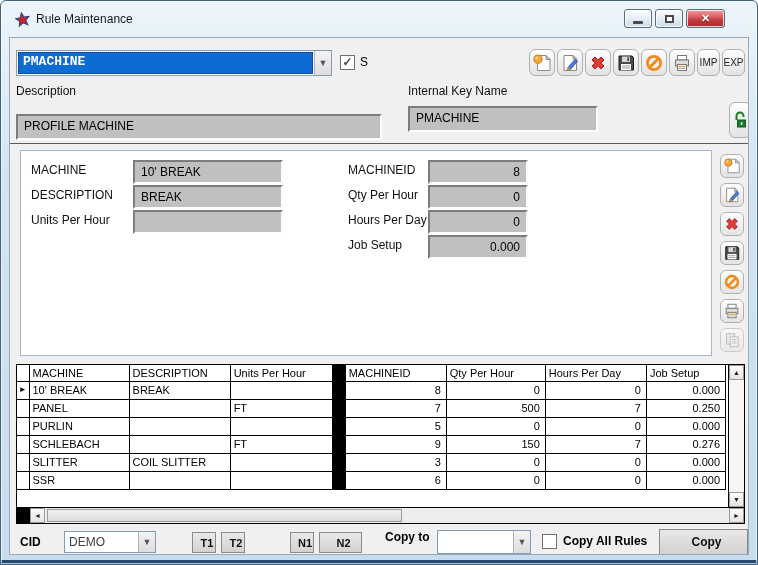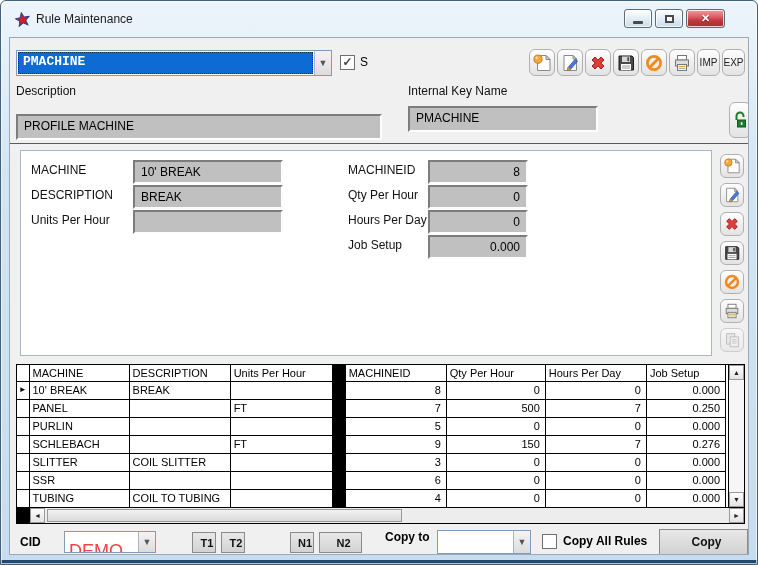--- a/index.html
+++ b/index.html
@@ -21,21 +21,21 @@
   .winbtn.closeb{width:39px;background:linear-gradient(180deg,#F39BA0,#DD5F66 40%,#C03B40 60%,#AD2B31);color:#fff;}
   .glyph-min{width:10px;height:3px;background:#4a4a4a;margin-top:7px;border-radius:1px;}
   .glyph-max{width:9px;height:8px;border:2px solid #4a4a4a;background:#fff;}
   .glyph-close{font-size:11px;font-weight:bold;color:#fff;text-shadow:0 1px 1px #7e1014;}
 
   
   .client{position:absolute;left:8px;top:36px;right:8px;bottom:9px;background:#F0F0F0;border:1px solid #9AA9B8;overflow:hidden;}
 
   
   .combo{display:flex;background:#fff;border:1px solid #7F9DB9;}
-  .combo .cval{flex:1;font-size:18px;color:#ef4444;padding:9px 4px;white-space:nowrap;overflow:hidden;}
+  .combo .cval{flex:1;font-size:12px;color:#404040;padding:3px 4px;white-space:nowrap;overflow:hidden;}
   .combo .cbtn{width:17px;background:linear-gradient(180deg,#F4F4F4,#DCDCDC);border-left:1px solid #A5B6C7;
                display:flex;align-items:center;justify-content:center;color:#555;font-size:9px;}
   .combo.main .cval{background:#0D6BD3;margin:1px;color:#fff;font-family:"Liberation Mono",monospace;
                     font-size:13px;font-weight:bold;outline:1px dotted #16324a;outline-offset:-1px;padding:2px 5px;}
 
   
   .cb{width:15px;height:15px;background:#fff;border:1px solid #707070;display:flex;align-items:center;justify-content:center;}
   .cb .tick{visibility:hidden;font-size:12px;font-weight:bold;color:#444;line-height:1;margin-top:-1px;}
   .cb.on .tick{visibility:visible;}
   .cblabel{font-size:12px;color:#000;}
@@ -365,31 +365,20 @@
                   <td class="num">0</td>
                   <td class="num">0.000</td>
                 </tr>
                 <tr>
                   <td class="sel"></td>
                   <td>SSR</td>
                   <td></td>
                   <td></td>
                   <td class="div"></td>
                   <td class="num">6</td>
-                  <td class="num">0</td>
-                  <td class="num">0</td>
-                  <td class="num">0.000</td>
-                </tr>
-                <tr>
-                  <td class="sel"></td>
-                  <td>TUBING</td>
-                  <td>COIL TO TUBING</td>
-                  <td></td>
-                  <td class="div"></td>
-                  <td class="num">4</td>
                   <td class="num">0</td>
                   <td class="num">0</td>
                   <td class="num">0.000</td>
                 </tr>
               </tbody>
             </table>
         </div>
         <div class="vscroll">
           <div class="sbtn" style="left:0;top:0;">
               <span>▲</span>

